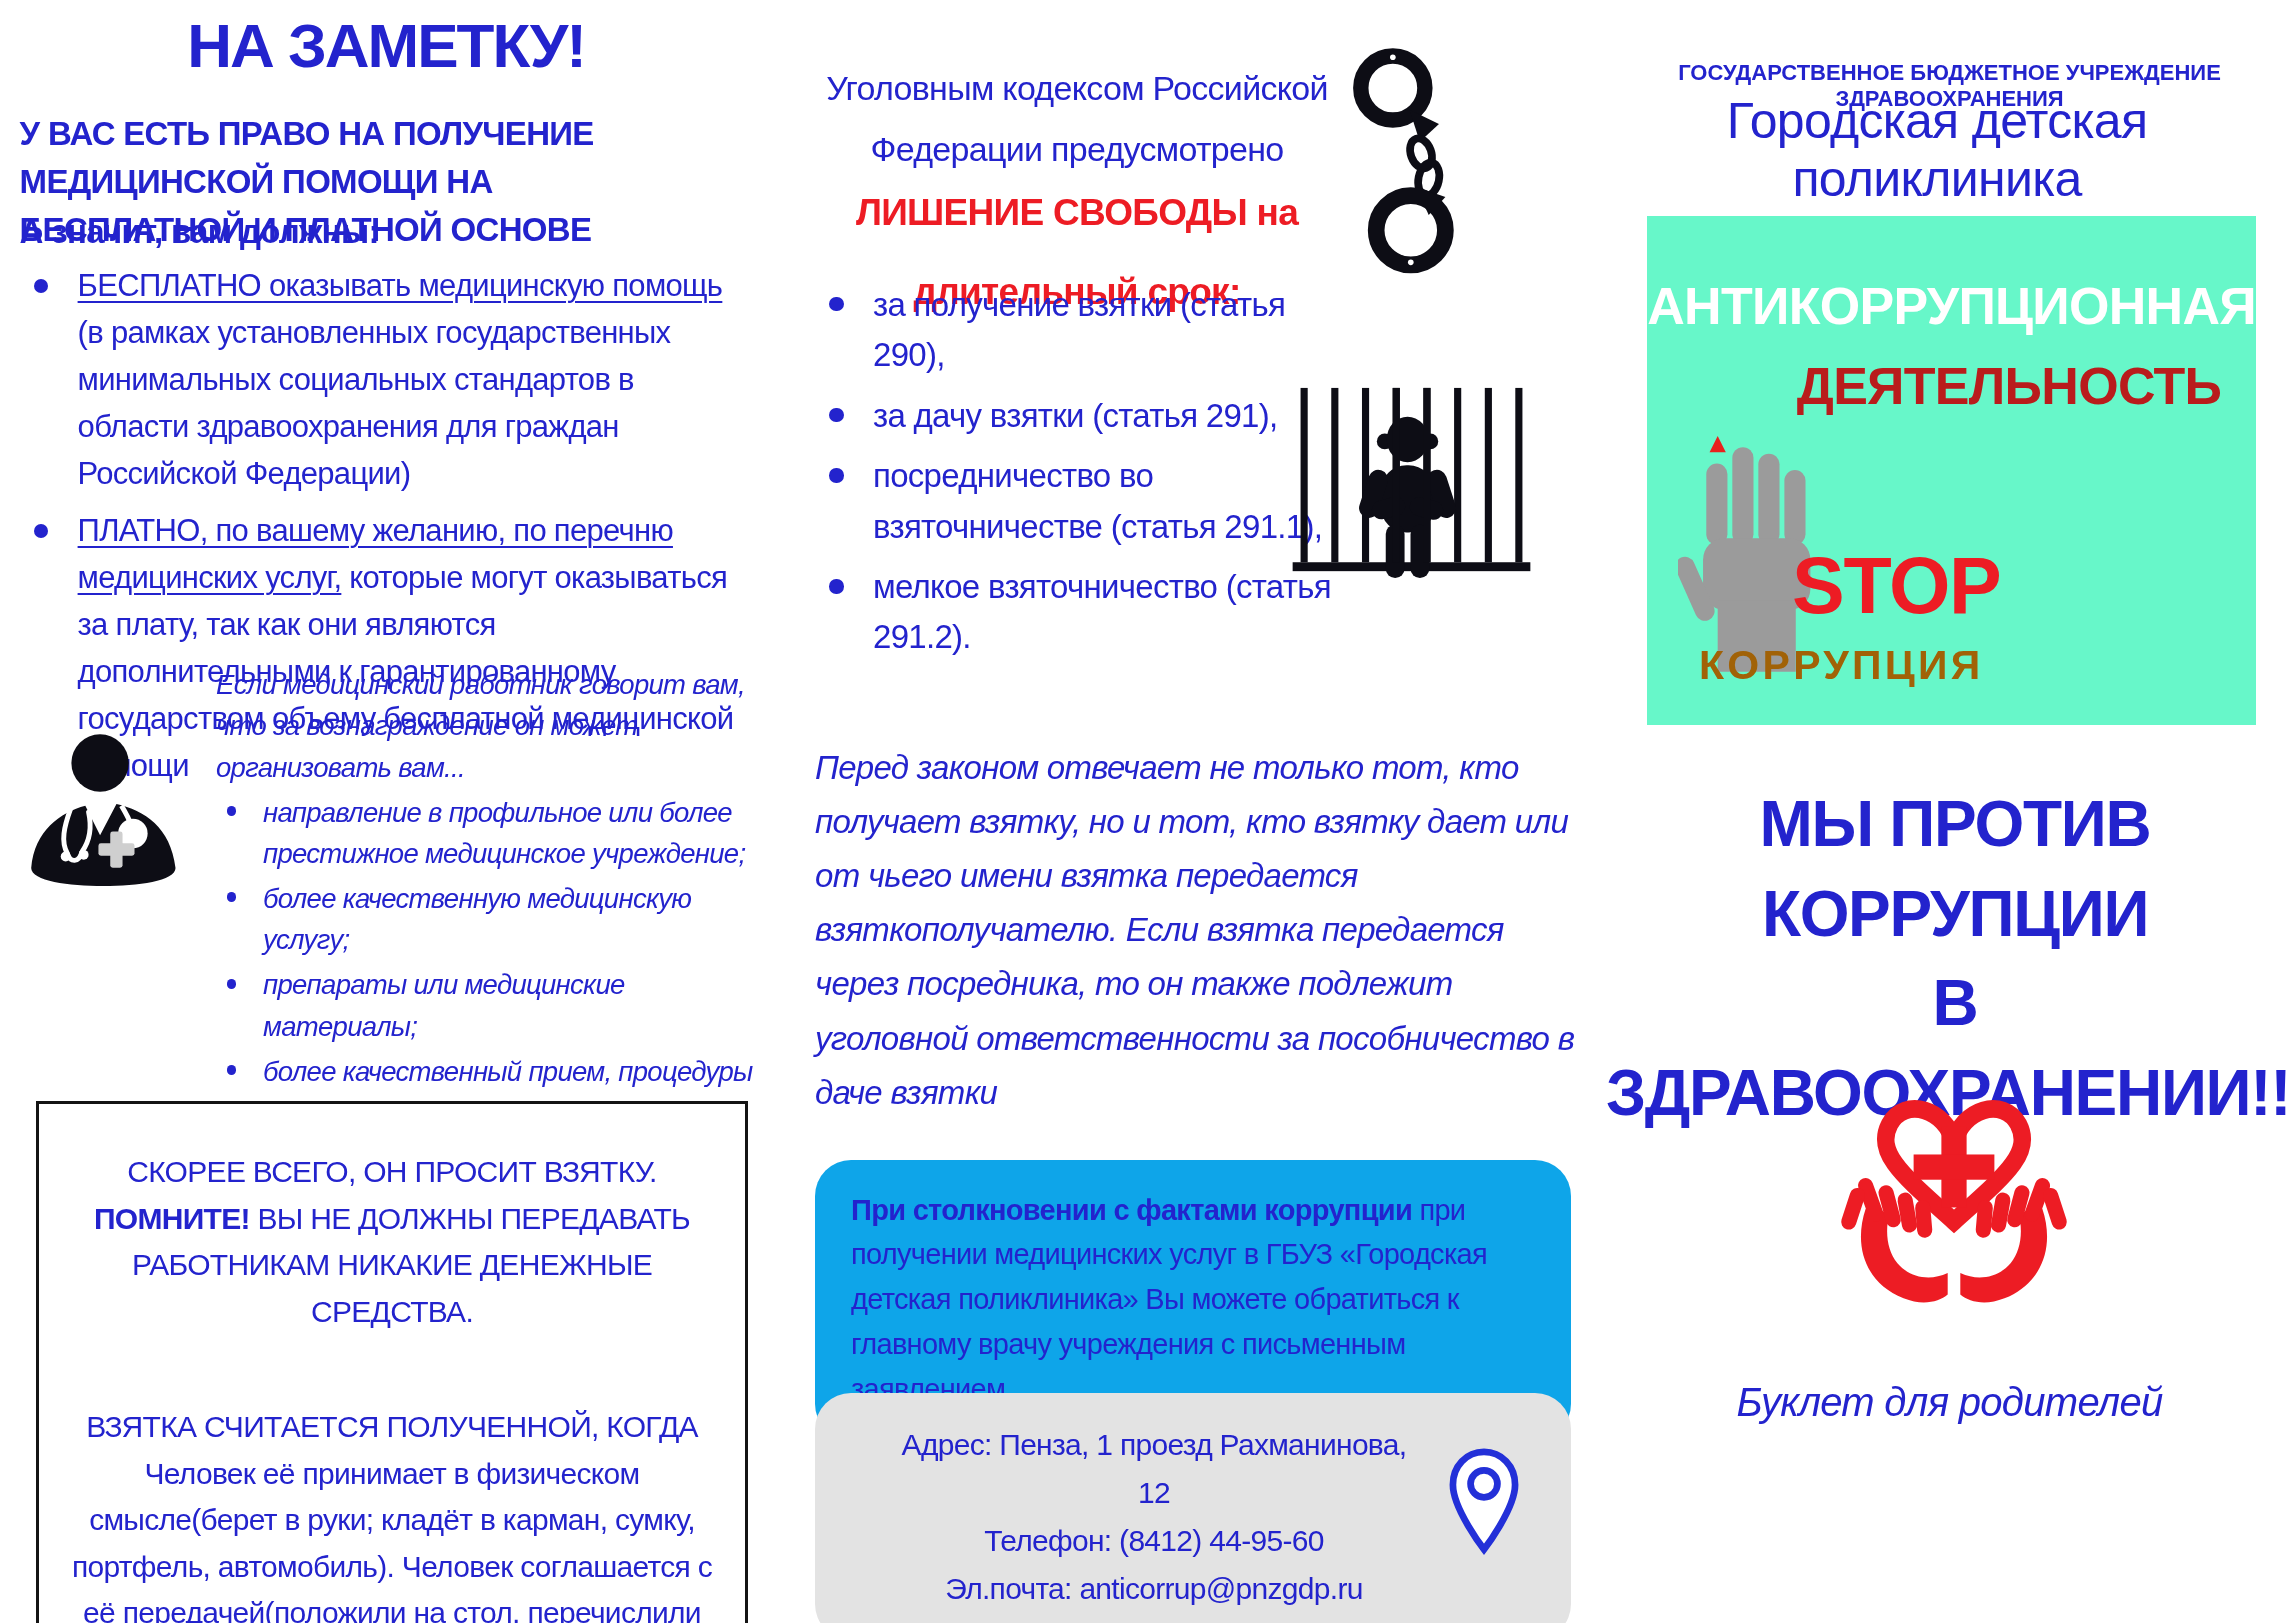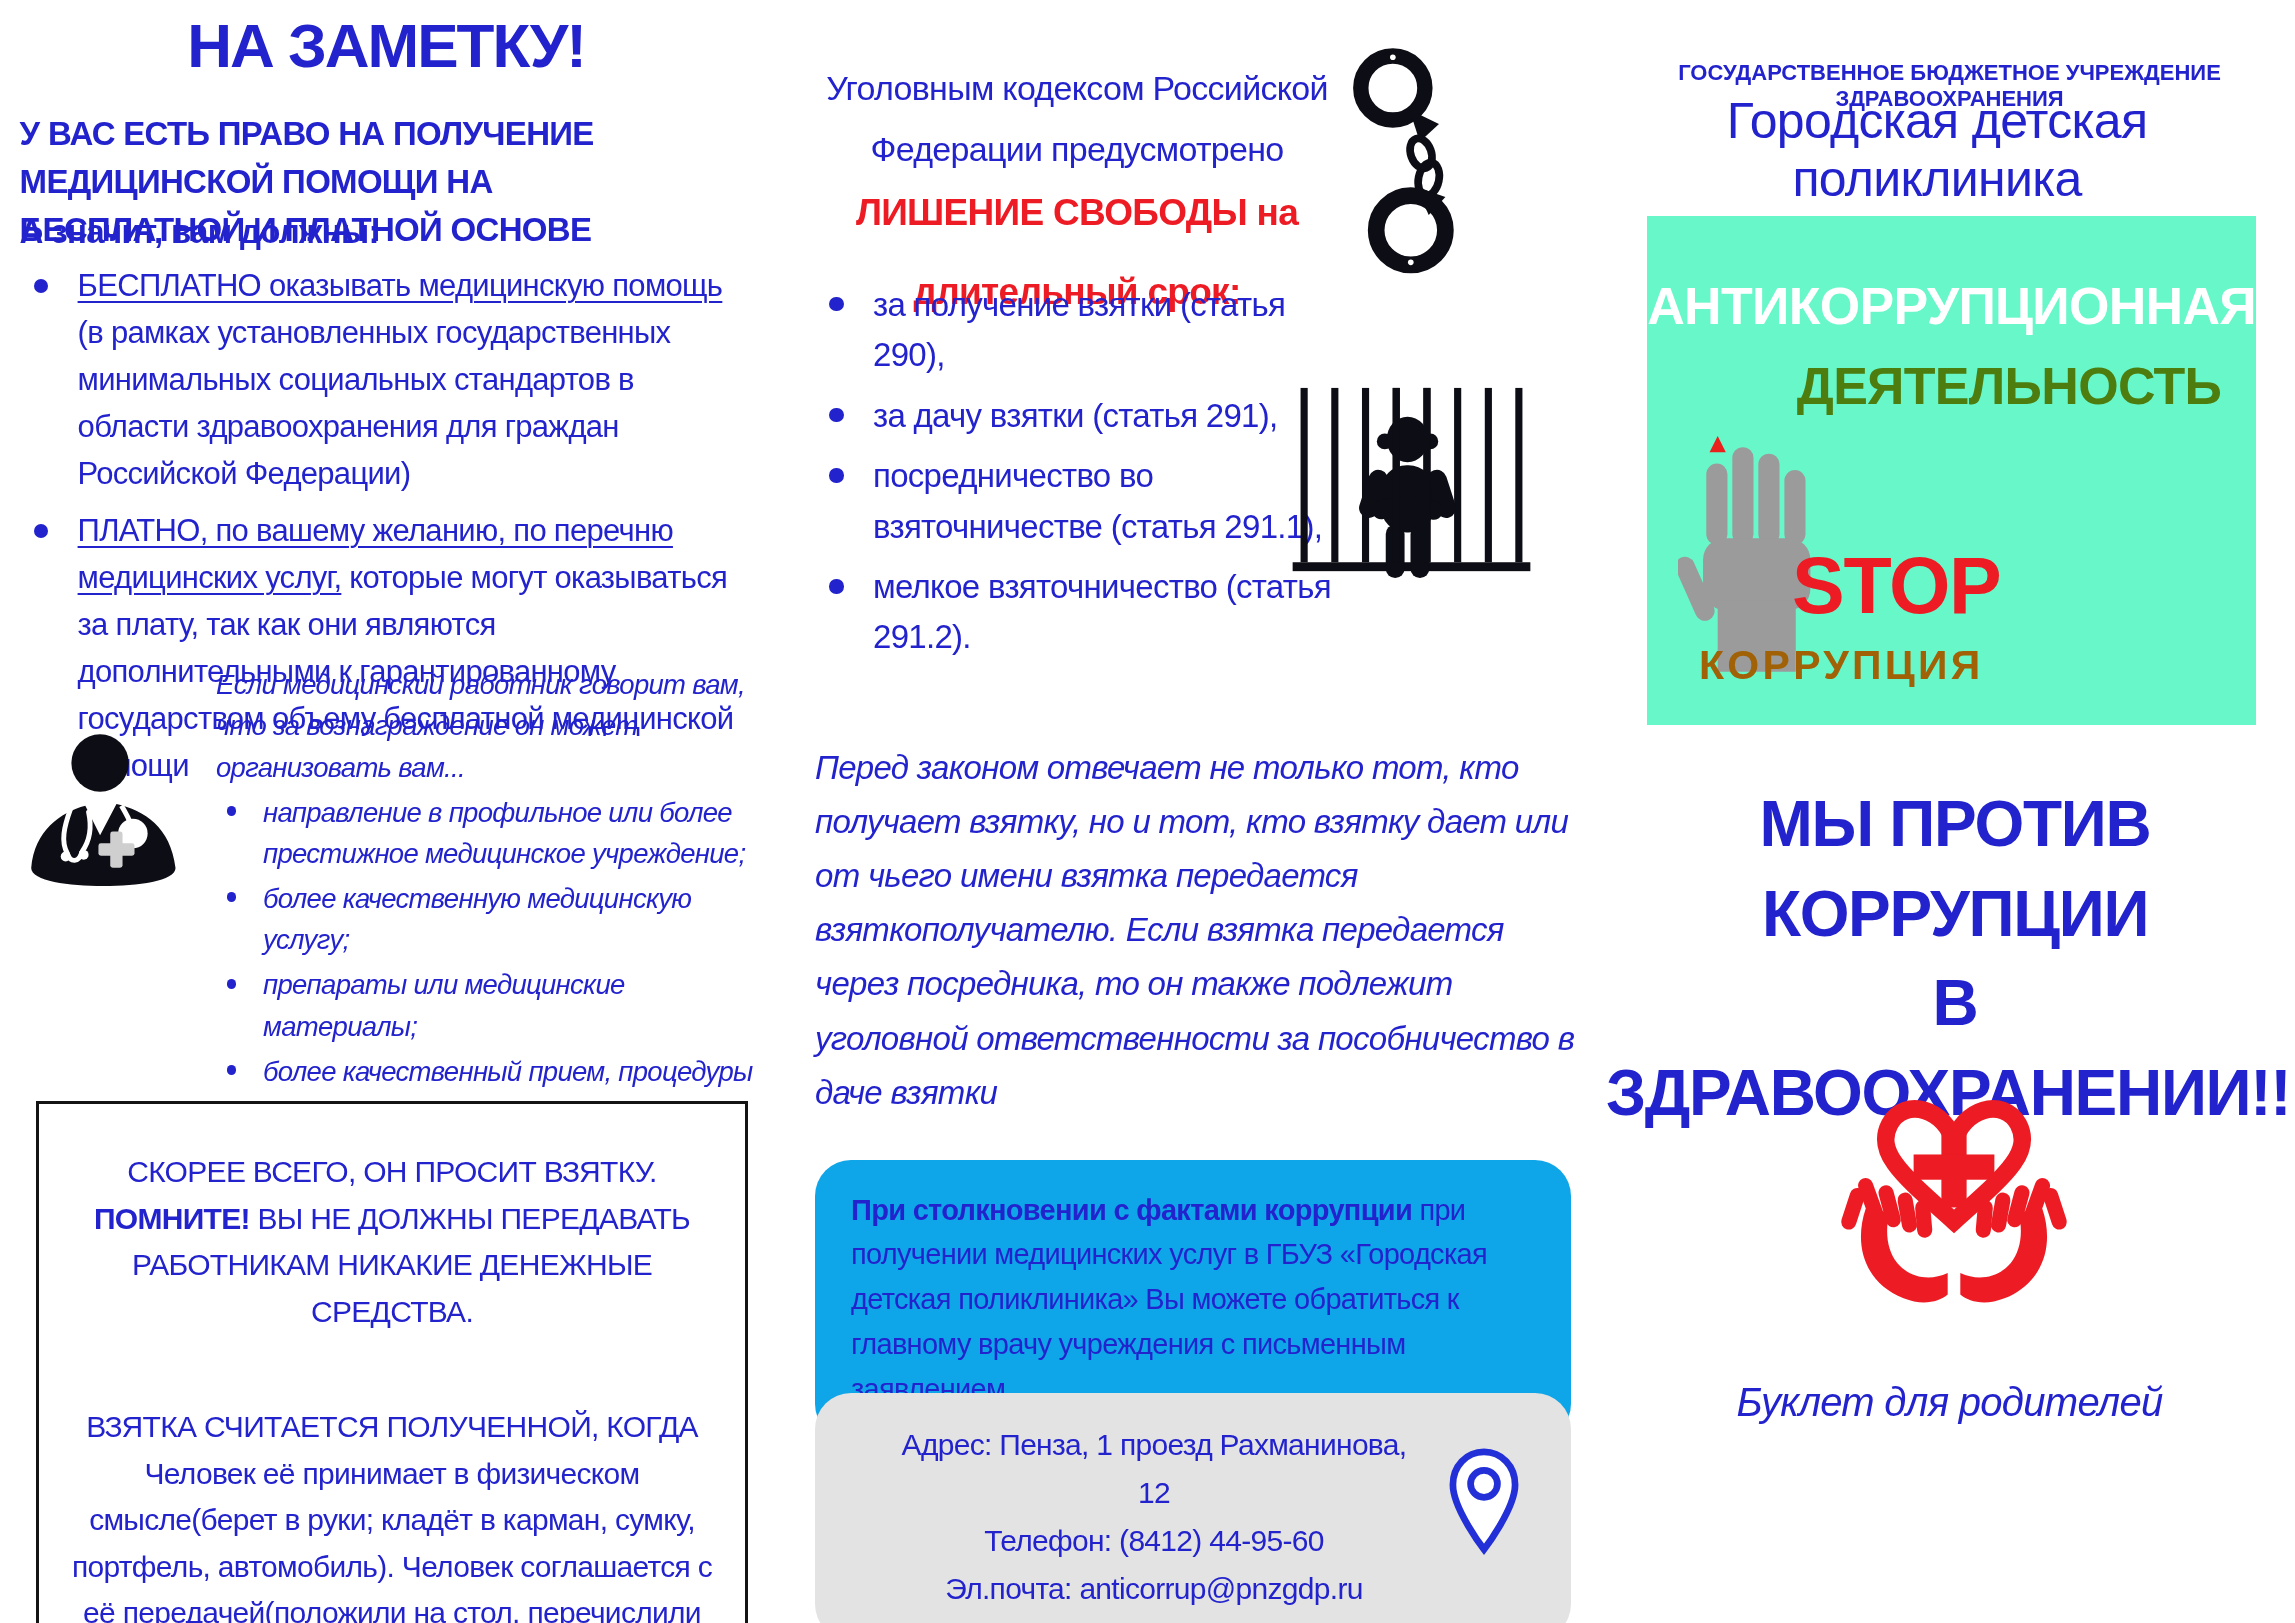--- a/index.html
+++ b/index.html
@@ -45,21 +45,21 @@
                padding:27.5px 36px; font-size:29px; font-weight:500; line-height:1.55; }
   .address-box { left:815px; top:1393px; width:756px; box-sizing:border-box; background:#e3e3e3; border-radius:36px;
                  padding:27.5px 157px 27.5px 79px; text-align:center; font-size:30px; font-weight:500; line-height:1.6; }
   .pin-icon { position:absolute; right:45px; top:51px; width:84px; height:115px; }
 
   
   .org-small { left:1604px; top:60px; width:691px; text-align:center; font-size:22px; font-weight:600; letter-spacing:0; }
   .org-name { left:1578px; top:92px; width:718px; text-align:center; font-size:50px; font-weight:500; }
   .teal-banner { left:1647px; top:216px; width:609px; height:509px; background:#67f7c9; }
   .banner-line1 { padding-top:60px; text-align:right; color:#ffffff; font-weight:bold; font-size:52px; letter-spacing:-0.7px; }
-  .banner-line2 { margin-top:19.6px; text-align:center; padding-left:115px; color:#4d7c0f; font-weight:bold; font-size:52px; letter-spacing:-0.7px; }
+  .banner-line2 { margin-top:19.6px; text-align:center; padding-left:115px; color:#b91c1c; font-weight:bold; font-size:52px; letter-spacing:-0.7px; }
   .stop-hand-icon { position:absolute; left:31px; top:215px; width:203px; height:244px; }
   .stop-word { position:absolute; left:145px; top:324px; font-size:79px; font-weight:bold; color:#ed1c24; letter-spacing:-1.3px; }
   .stop-sub { position:absolute; left:52px; top:426px; font-size:41px; font-weight:bold; color:#a16207; letter-spacing:3.3px; }
   .slogan { left:1598px; top:780px; width:698px; text-align:center; font-size:64px; font-weight:bold; line-height:1.4; letter-spacing:-1.3px;margin-left:8px; }
   .heart-hands-icon { left:1823px; top:1051px; width:262px; height:265px; }
   .right-footer { left:1604px; top:1380px; width:691px; text-align:center; font-size:40px; font-weight:500; font-style:italic; }
 </style>
 </head>
 <body>
 

